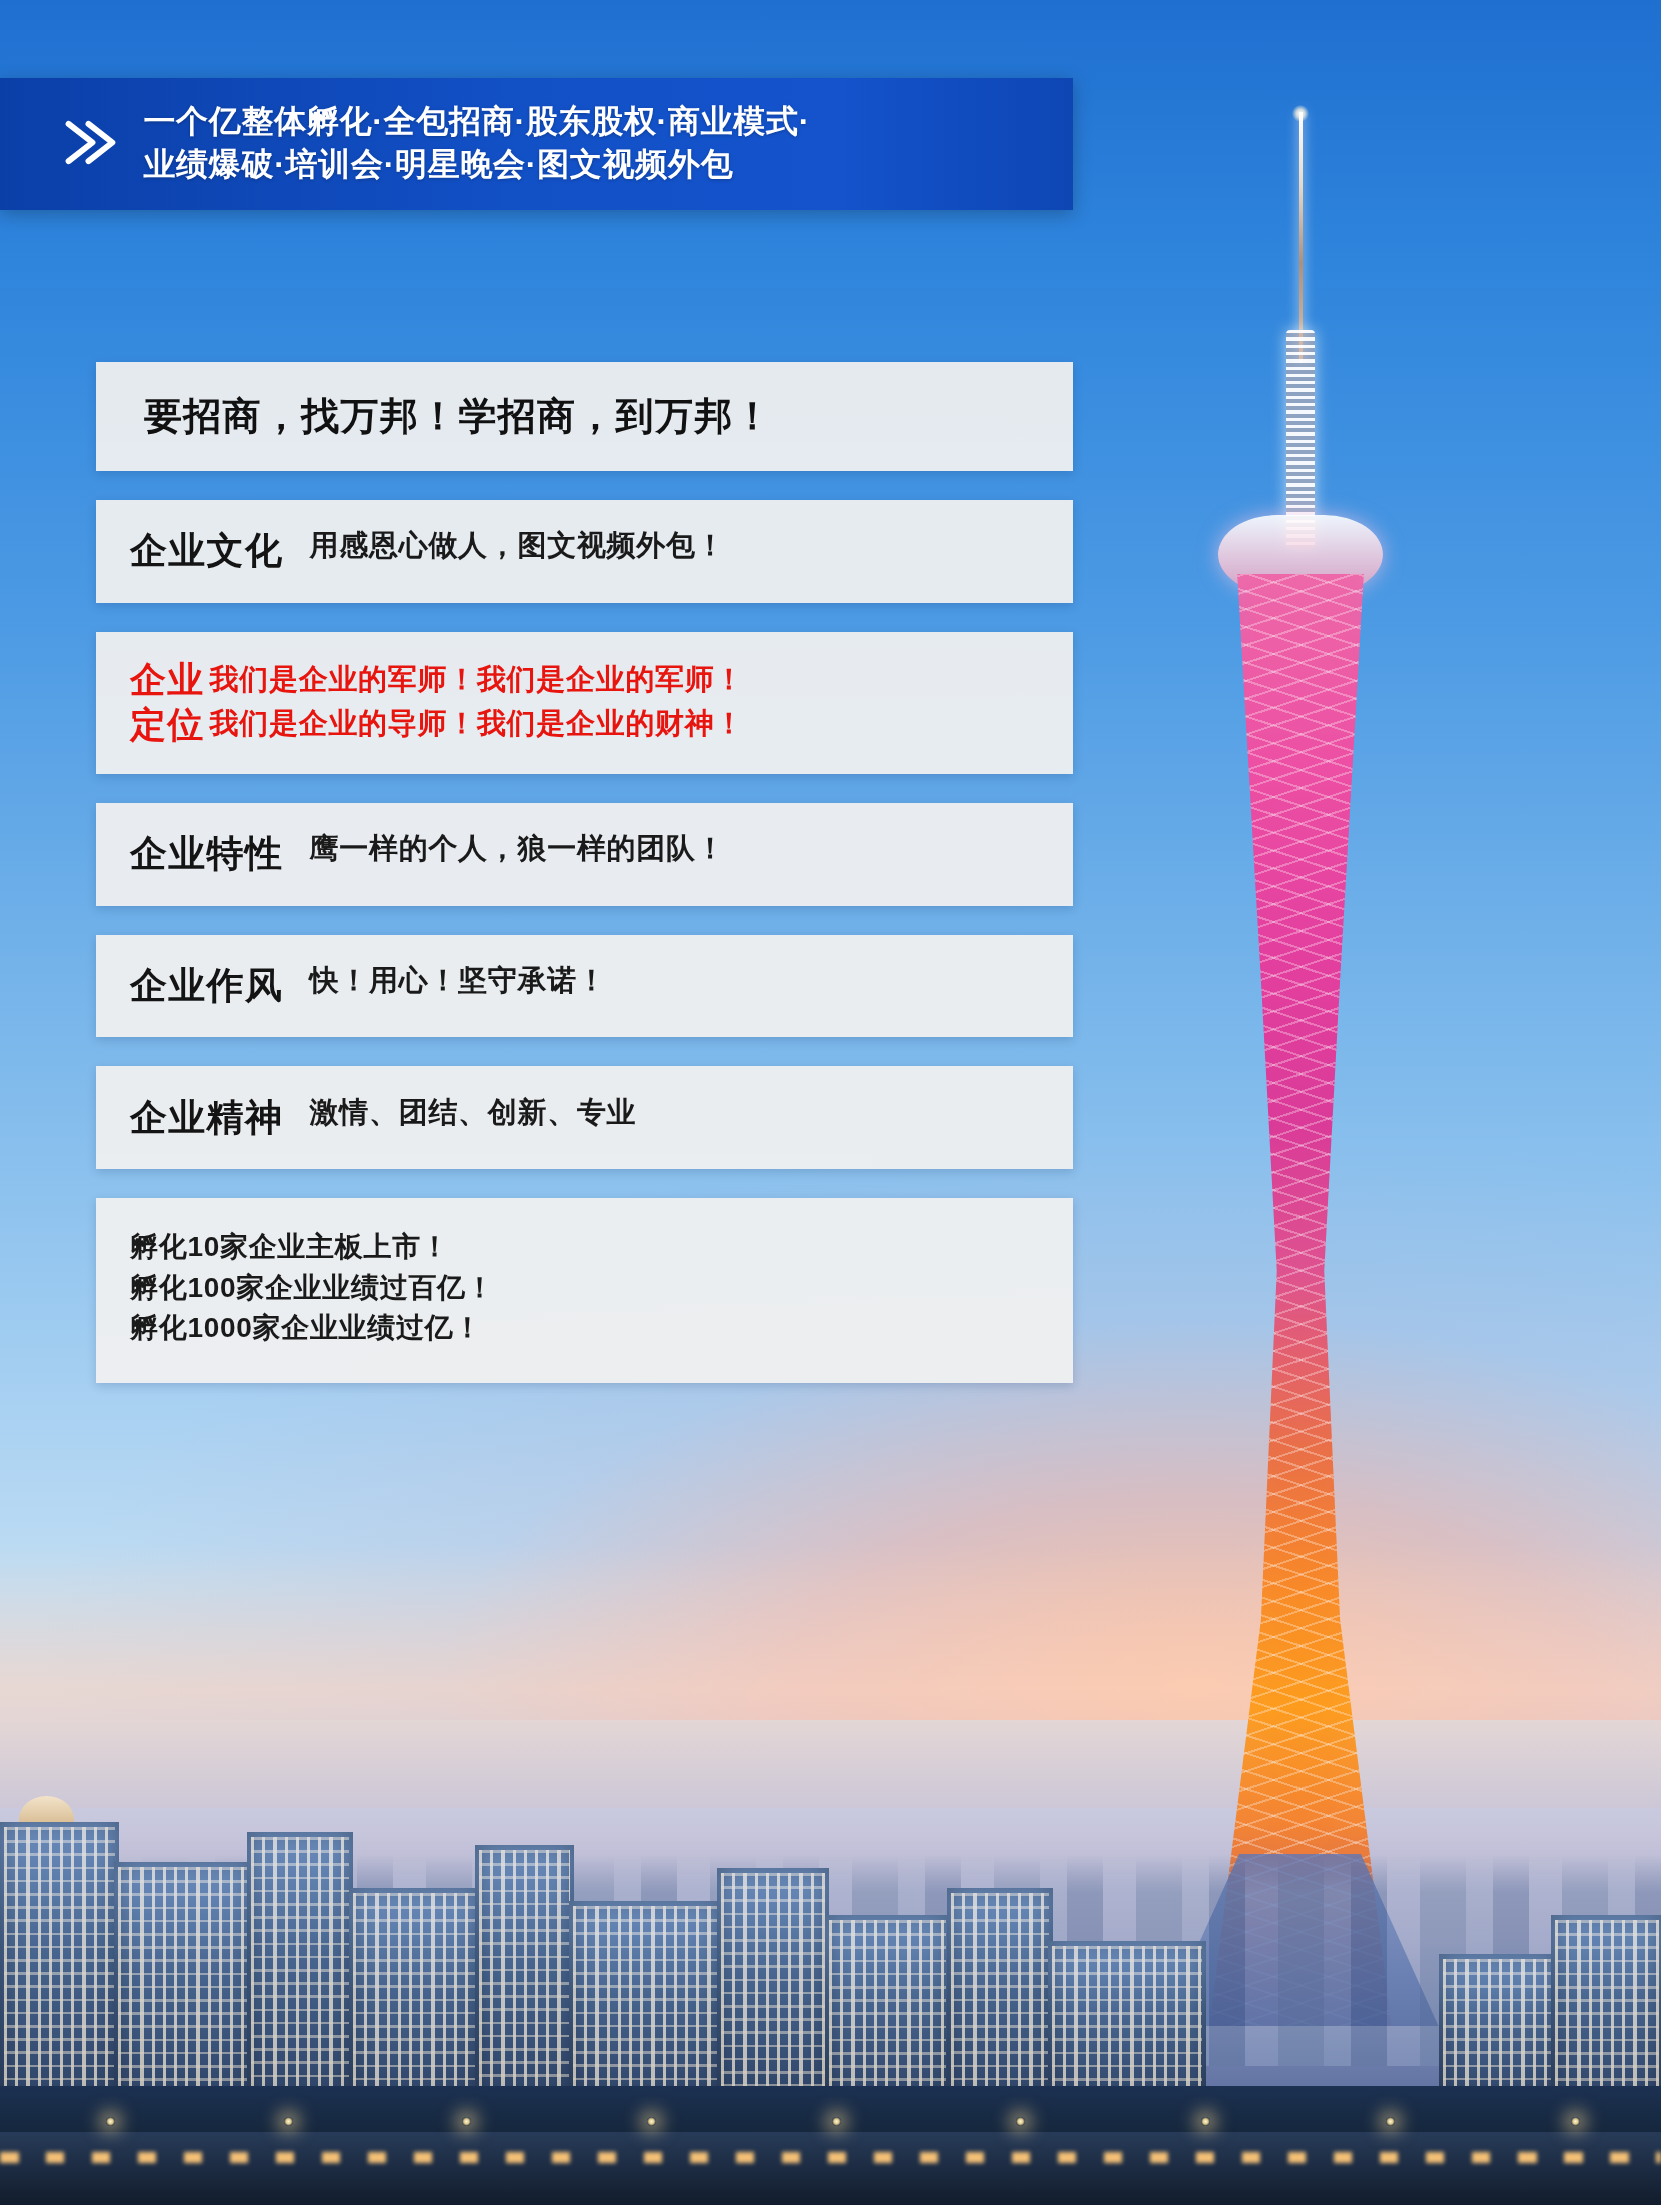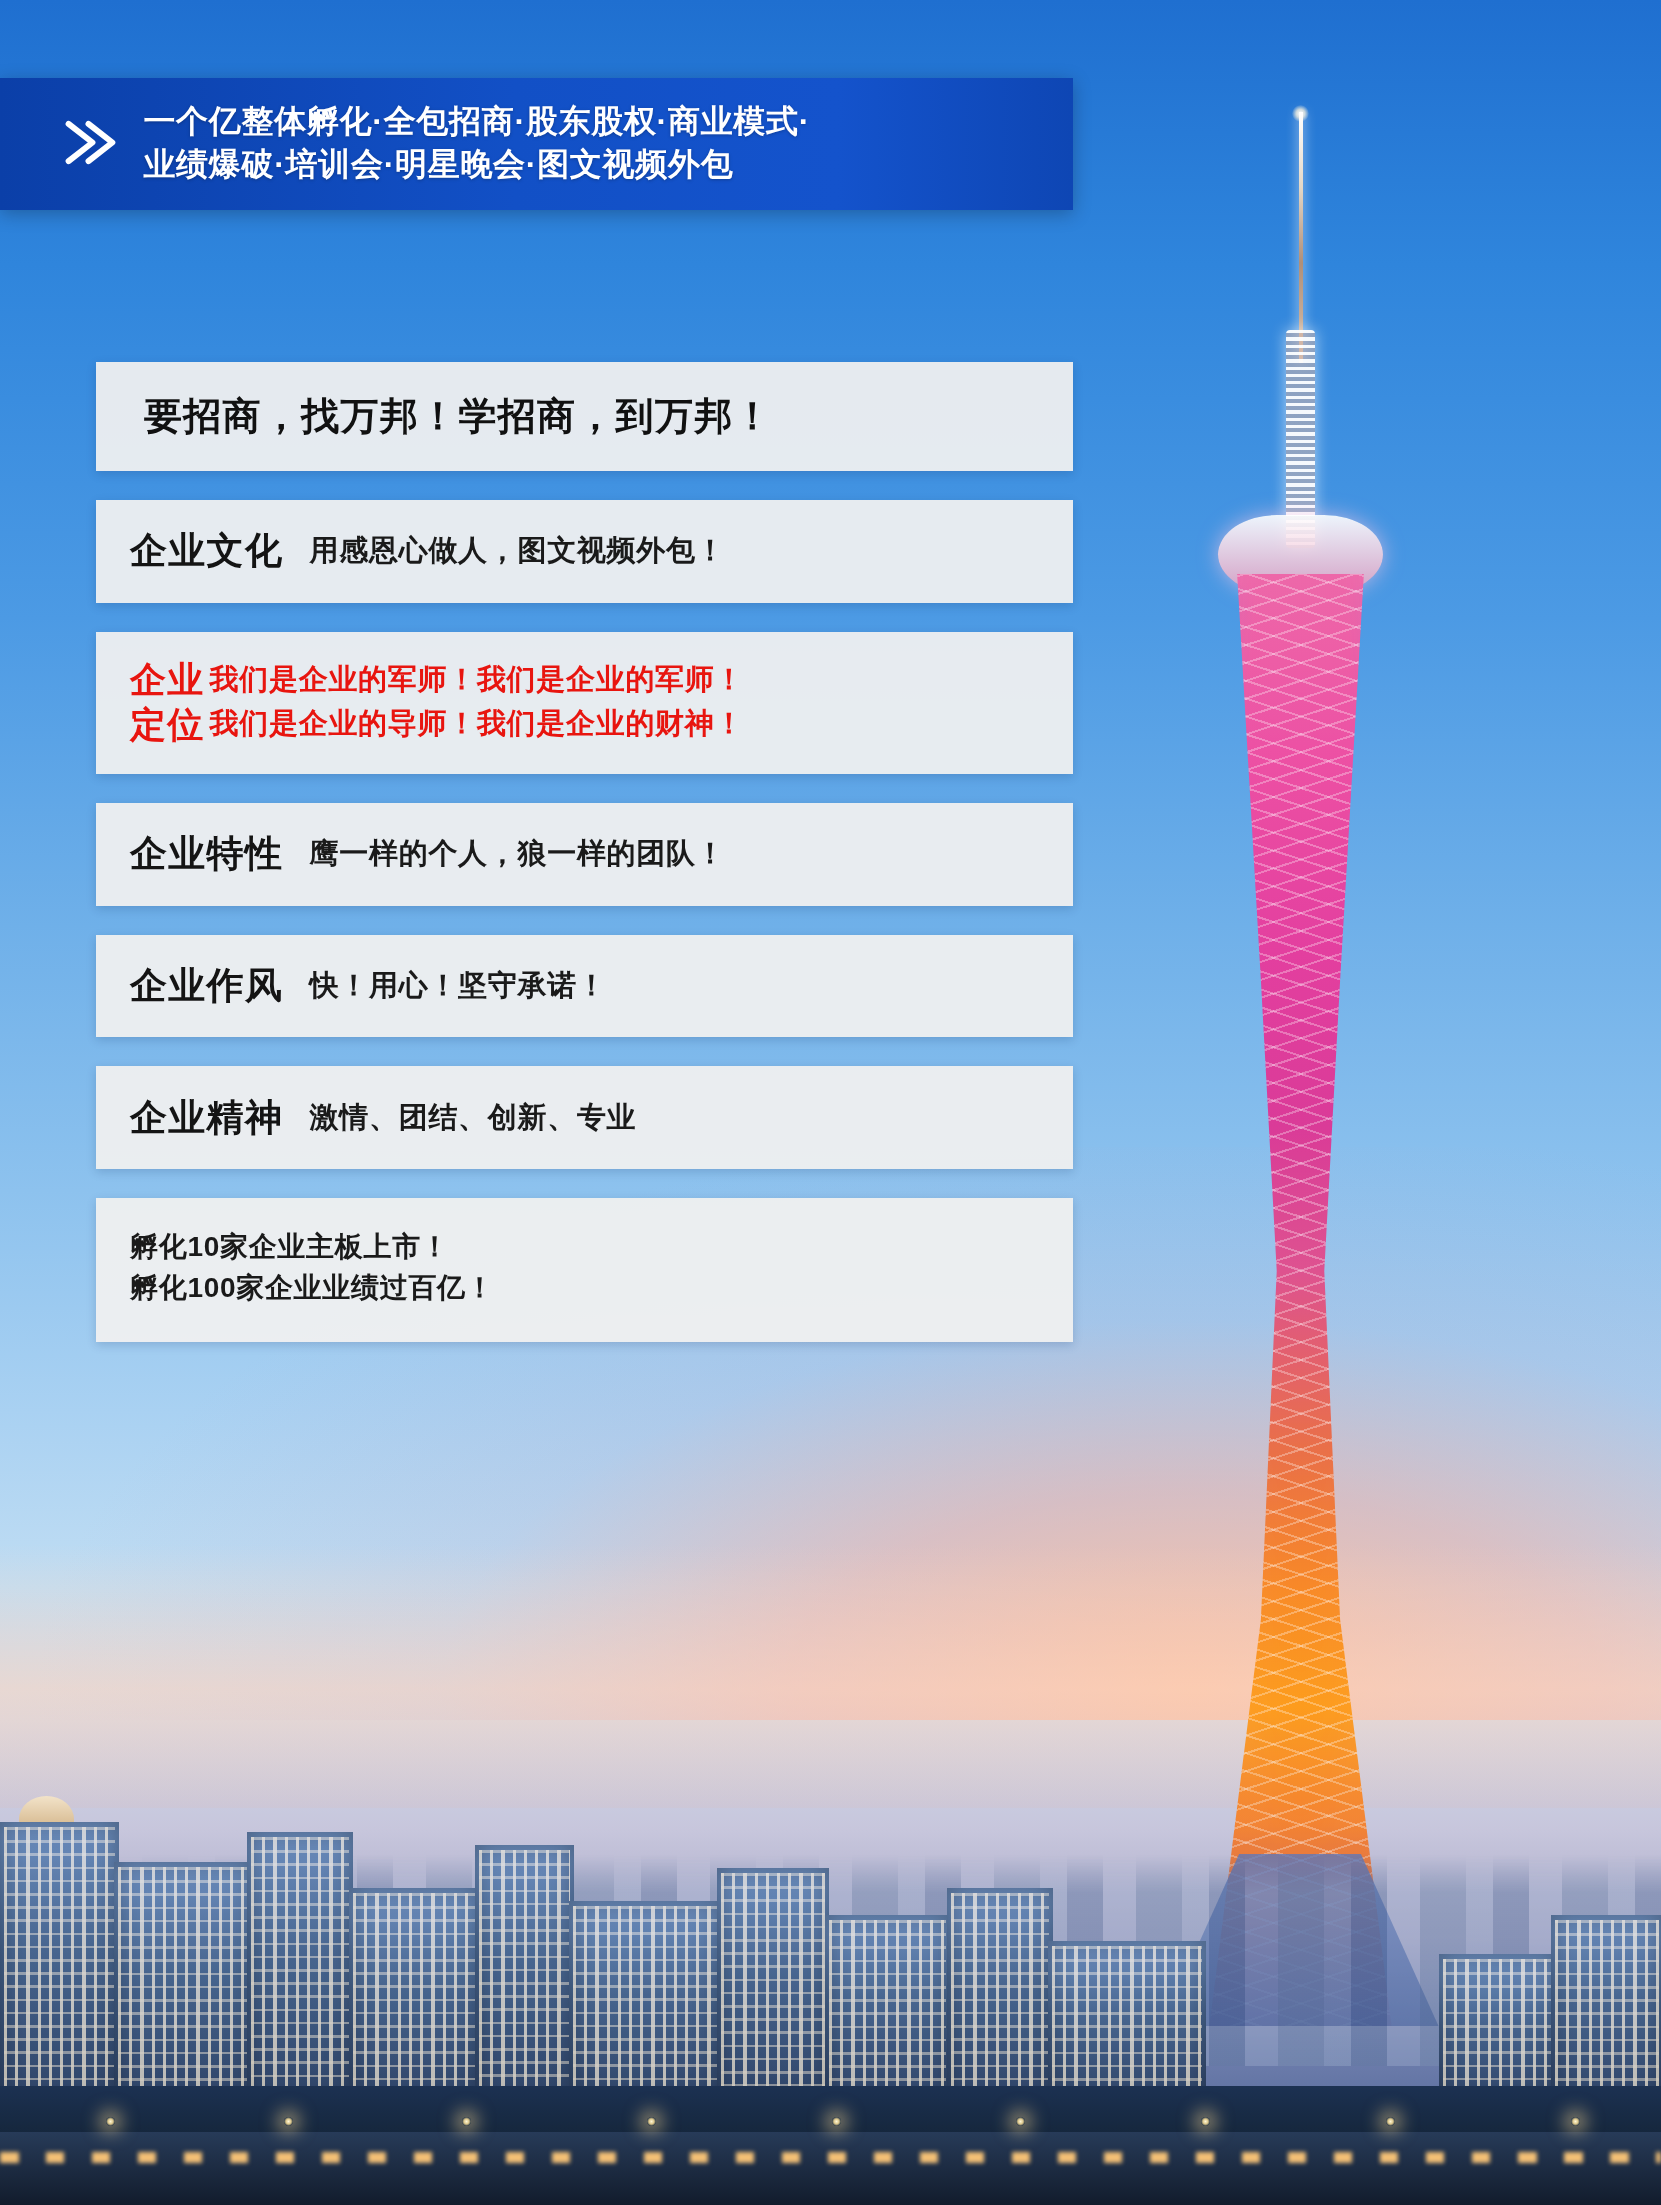--- a/index.html
+++ b/index.html
@@ -313,21 +313,20 @@
   }
   .card .title {
     font-size: 38px;
     font-weight: 700;
     color: #111111;
     letter-spacing: 1.3px;
     white-space: nowrap;
   }
   .card .row {
     display: flex;
-    align-items: center;
     gap: 26.4px;
   }
   .card .label {
     font-size: 37px;
     font-weight: 700;
     color: #141414;
     letter-spacing: 1.3px;
     white-space: nowrap;
   }
   .card .text {
@@ -488,17 +487,18 @@
     <div class="card">
       <div class="row">
         <div class="label">企业精神</div>
         <div class="text">激情、团结、创新、专业</div>
       </div>
     </div>
 
     <div class="card mission">
       <div class="m-line">孵化10家企业主板上市！</div>
       <div class="m-line">孵化100家企业业绩过百亿！</div>
+      <div class="m-line">孵化1000家企业业绩过亿！</div>
     </div>
 
   </div>
 </div>
 
 
 </body></html>

